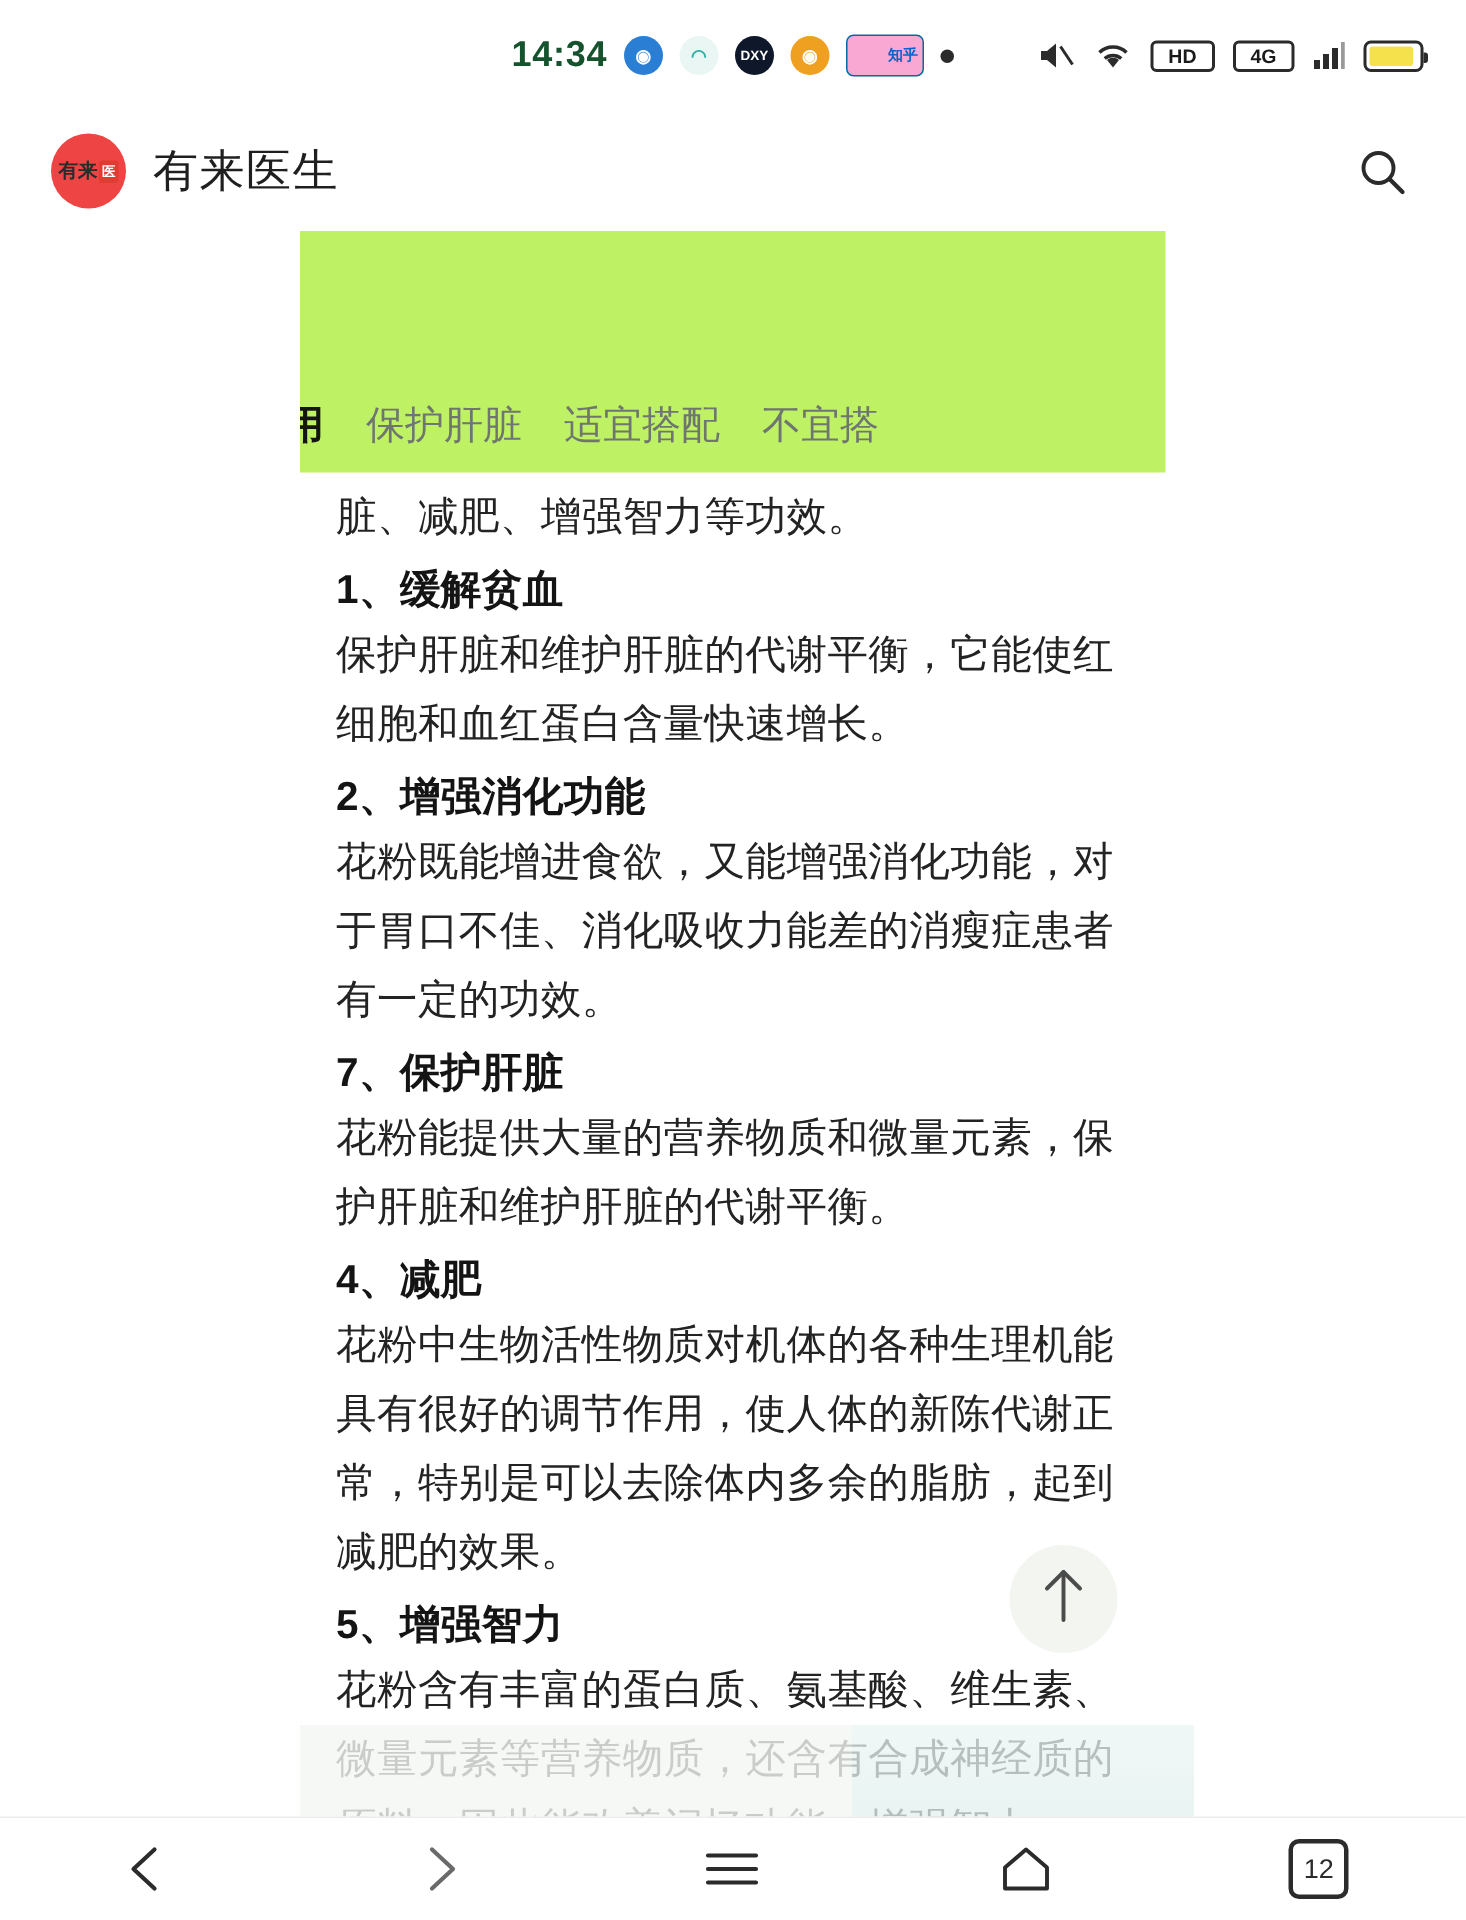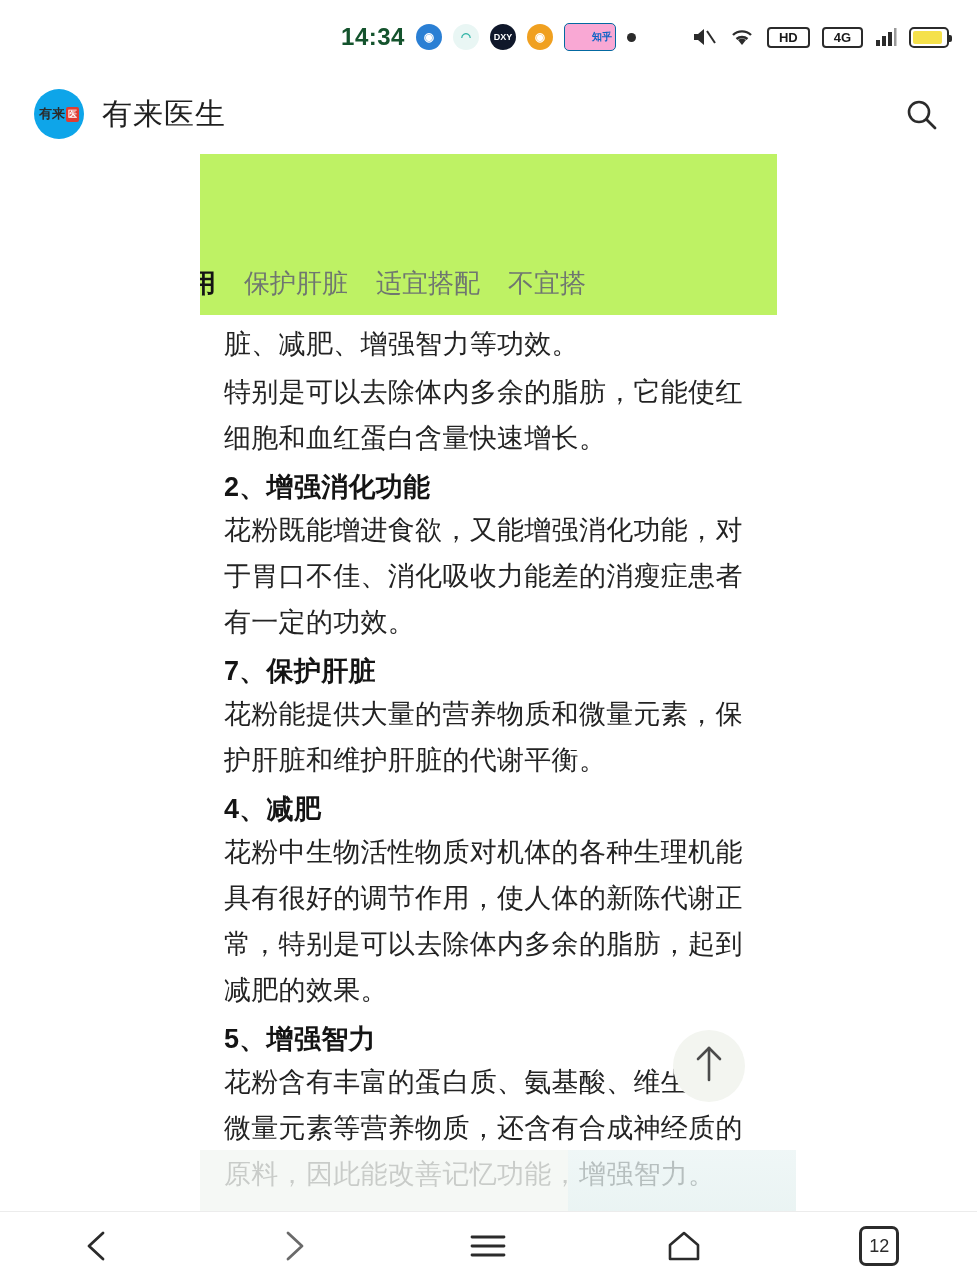--- a/index.html
+++ b/index.html
@@ -104,21 +104,21 @@
     height: 80px;
     display: flex;
     align-items: center;
     padding: 0 34px 0 34px;
     box-sizing: border-box;
     background: #ffffff;
   }
   .logo {
     width: 50px; height: 50px;
     border-radius: 50%;
-    background: #0ea5e9;
+    background: #ef4444;
     display: flex;
     align-items: center;
     justify-content: center;
     margin-right: 18px;
     overflow: hidden;
   }
   .logo-inner {
     font-size: 13px;
     font-weight: 700;
     color: #2b2b2b;
@@ -352,21 +352,22 @@
     <div class="tabs">
       <span class="tab active">功效作用</span>
       <span class="tab">保护肝脏</span>
       <span class="tab">适宜搭配</span>
       <span class="tab">不宜搭</span>
     </div>
   </div>
 
   <div class="article-body">
     <p class="para">脏、减肥、增强智力等功效。</p>
-    <p class="para">特别是可以去除体内多余的脂肪，它能使红细胞和血红蛋白含量快速增长。</p>
+    <p class="sub-h">1、缓解贫血</p>
+    <p class="para">保护肝脏和维护肝脏的代谢平衡，它能使红细胞和血红蛋白含量快速增长。</p>
     <p class="sub-h">2、增强消化功能</p>
     <p class="para">花粉既能增进食欲，又能增强消化功能，对于胃口不佳、消化吸收力能差的消瘦症患者有一定的功效。</p>
     <p class="sub-h">7、保护肝脏</p>
     <p class="para">花粉能提供大量的营养物质和微量元素，保护肝脏和维护肝脏的代谢平衡。</p>
     <p class="sub-h">4、减肥</p>
     <p class="para">花粉中生物活性物质对机体的各种生理机能具有很好的调节作用，使人体的新陈代谢正常，特别是可以去除体内多余的脂肪，起到减肥的效果。</p>
     <p class="sub-h">5、增强智力</p>
     <p class="para">花粉含有丰富的蛋白质、氨基酸、维生素、微量元素等营养物质，还含有合成神经质的原料，因此能改善记忆功能，增强智力。</p>
   </div>
 

